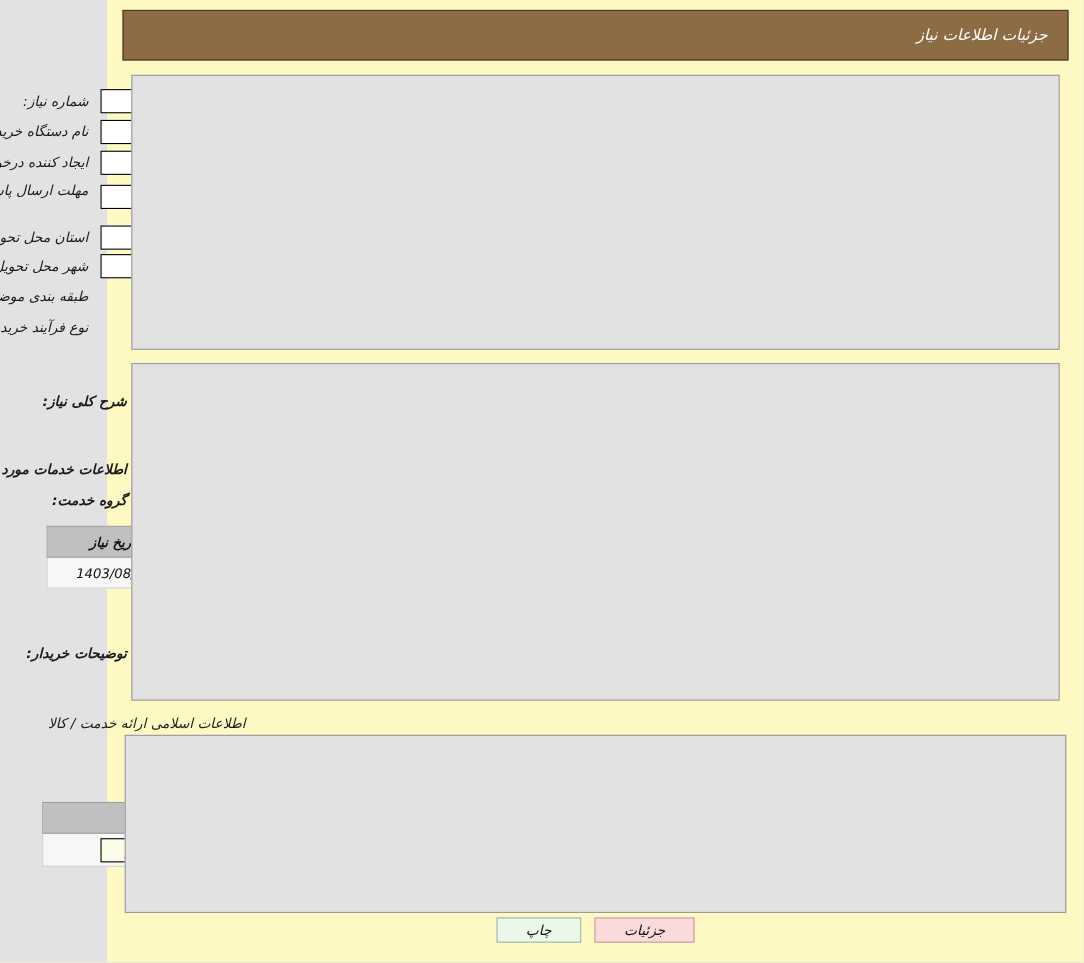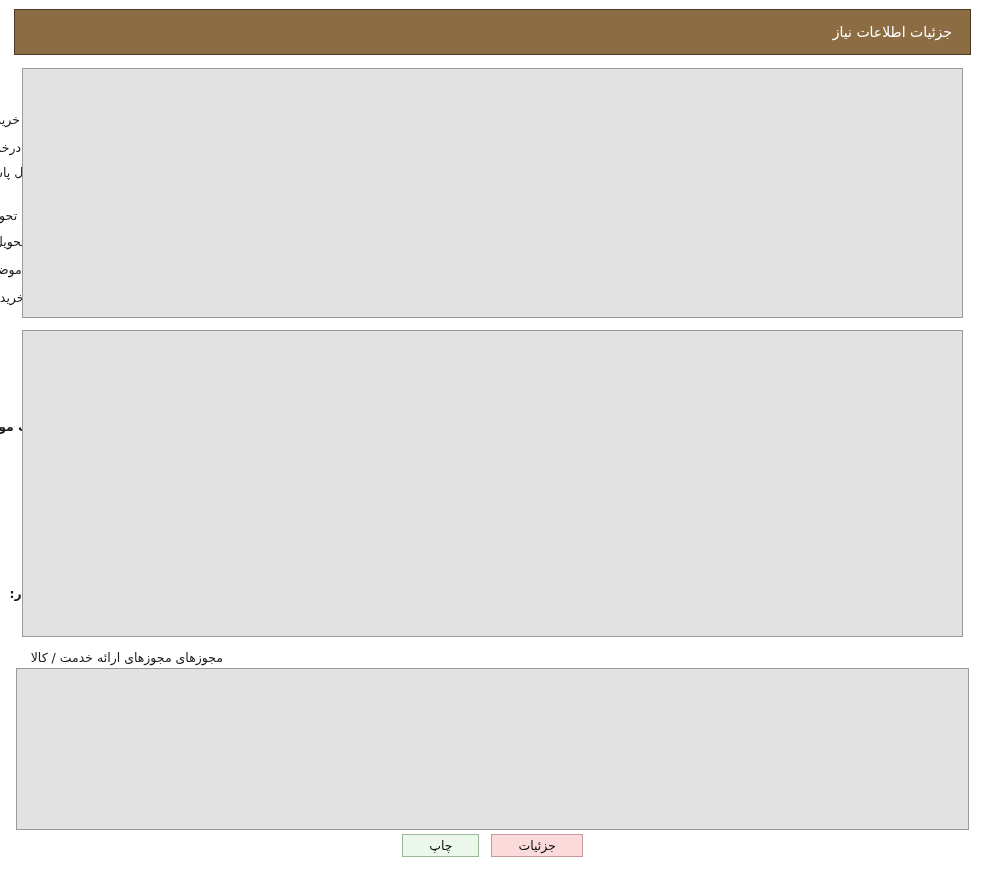--- a/index.html
+++ b/index.html
@@ -7,22 +7,23 @@
   html, body {
     margin: 0; padding: 0;
     width: 985px; height: 875px;
     background: #e2e2e2;
     font-family: "DejaVu Sans", "Liberation Sans", sans-serif;
     direction: rtl;
     overflow: hidden;
   }
   #root {
     position: relative;
-    width: 985px; height: 875px;
-    background: #ffffff;
+    width: 888px; height: 875px;
+    background: #fef9c3;
+    font-style: italic;
   }
 
   
   .watermark {
     position: absolute;
     top: 150px; left: 0; right: 0;
     text-align: center;
     font-size: 62px;
     font-weight: bold;
     color: rgba(140,140,140,0.20);
@@ -340,21 +341,21 @@
       </tr>
     </tbody>
   </table>
 
   <div class="lbl bold" style="top:586px; right:870px;">توضیحات خریدار:</div>
   <div class="ta" style="top:547px; right:75px; width:770px; height:80px;">
     <span>قبل از قیمت گزاری بازدید به عمل آید</span>
     <span class="grip">◢</span>
   </div>
 
-  <div class="lbl" style="top:650px; right:762px;">مجوزهای مجوزهای ارائه خدمت / کالا</div>
+  <div class="lbl" style="top:650px; right:762px;">اطلاعات اسلامی ارائه خدمت / کالا</div>
   <div class="panel" id="panel-bottom"></div>
 
   <table class="grid" id="permits-table" style="top:729px; right:37px; width:910px;">
     <thead>
       <tr>
         <th style="width:222px;">الزامی بودن ارائه مجوز</th>
         <th>اعلام وضعیت مجوز توسط تامین کننده</th>
         <th style="width:220px;">جزئیات</th>
       </tr>
     </thead>

